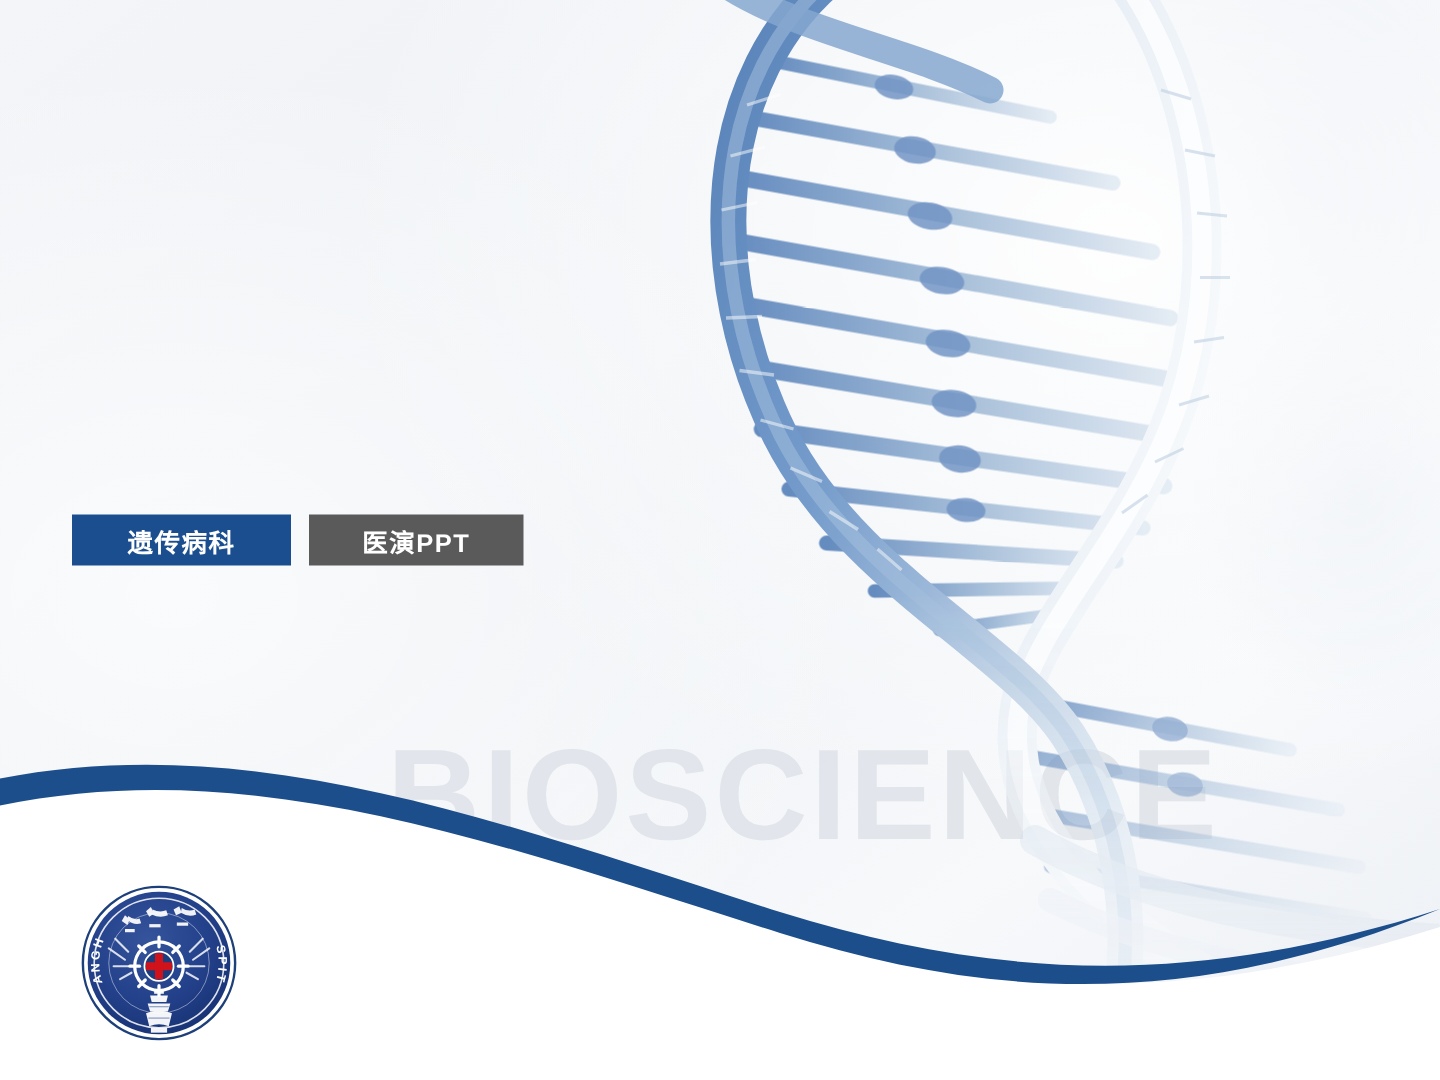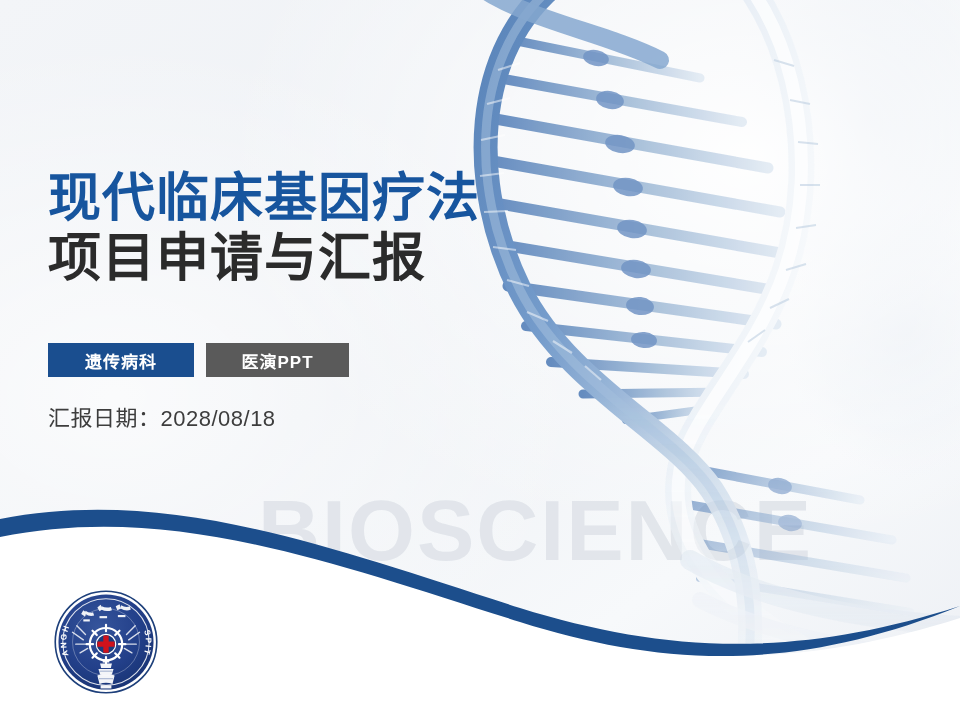--- a/index.html
+++ b/index.html
@@ -291,31 +291,26 @@
 
   <svg class="wave-svg" viewBox="0 0 960 720" preserveAspectRatio="none" aria-hidden="true">
     <path d="M0 534 C 170 500, 330 560, 520 620 C 660 664, 790 672, 960 618
              L960 720 L0 720 Z" fill="#ffffff"></path>
     <path d="M0 519 C 170 486, 332 548, 520 608 C 662 652, 792 660, 960 606
              C 792 674, 660 666, 520 622 C 330 562, 170 502, 0 537 Z" fill="#1c4e8c"></path>
   </svg>
 
   <div class="content">
 
-    <div class="title-block">
-      <h1 class="title-main">现代临床基因疗法</h1>
-      <h2 class="title-sub">项目申请与汇报</h2>
-    </div>
 
     <div class="badge-row">
       <div class="badge badge-primary">遗传病科</div>
       <div class="badge badge-secondary">医演PPT</div>
     </div>
 
-    <div class="report-date">汇报日期：2028/08/18</div>
 
     <div class="logo">
       <svg viewBox="0 0 200 200" aria-hidden="true">
         <defs>
           <radialGradient id="logoFace" cx="0.42" cy="0.34" r="0.78">
             <stop offset="0%" stop-color="#35549b"></stop>
             <stop offset="55%" stop-color="#23408a"></stop>
             <stop offset="100%" stop-color="#15306e"></stop>
           </radialGradient>
           <path id="arcL" d="M32 128 A 72 72 0 0 1 32 72" fill="none"></path>

